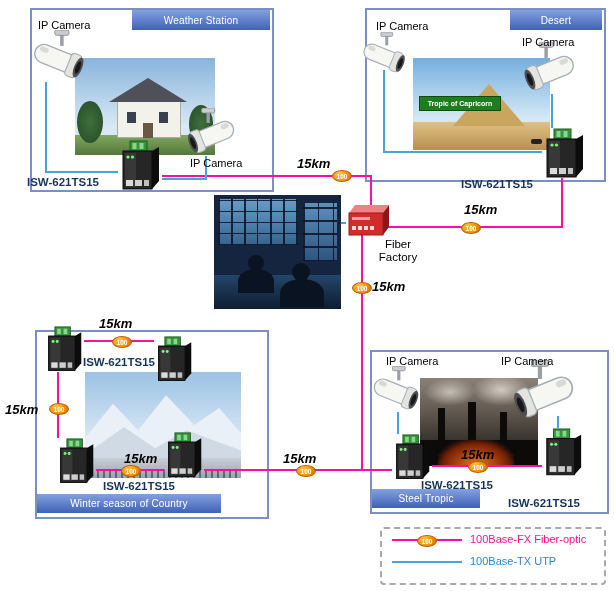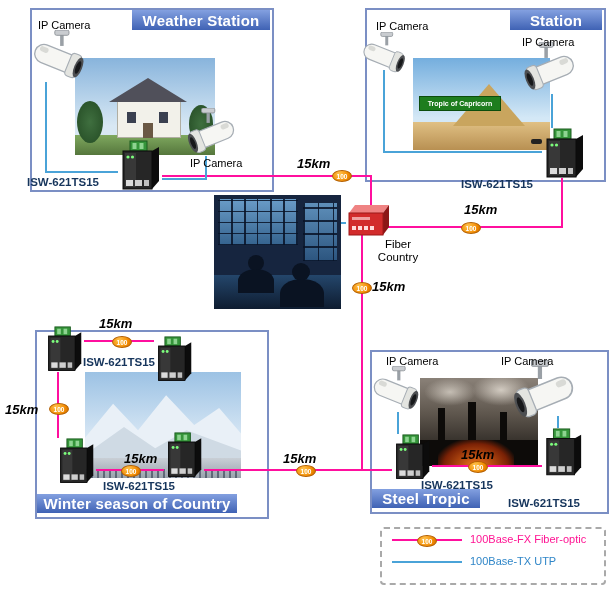--- a/index.html
+++ b/index.html
@@ -1,21 +1,21 @@
 <!DOCTYPE html>
 <html><head>
 <meta charset="utf-8">
 <style>
   html,body { margin:0; padding:0; background:#fff; }
   #page { position:relative; width:614px; height:591px; background:#fff;
           font-family:"Liberation Sans", sans-serif; overflow:hidden; }
   .region { position:absolute; border:2px solid #7b8fc4; z-index:1; }
   .legendbox { position:absolute; border:2px dashed #a9a9a9; border-radius:4px; background:#fff; z-index:5; }
   .hdr { position:absolute; z-index:5; background:linear-gradient(#83a0e0,#3f62b4);
-         color:#fff; font-weight:bold; font-size:15px; display:flex; align-items:center;
+         color:#fff; font-weight:normal; font-size:10px; display:flex; align-items:center;
          justify-content:center; letter-spacing:.2px; }
   .model { position:absolute; z-index:5; color:#16355c; font-weight:bold; font-size:11.5px; white-space:nowrap; }
   .iplabel { position:absolute; z-index:5; color:#000; font-size:11px; white-space:nowrap; }
   .km { position:absolute; z-index:6; color:#000; font-weight:bold; font-style:italic;
         font-size:13px; white-space:nowrap; }
   .badge { position:absolute; z-index:7; width:18px; height:10px; border-radius:50%;
            background:radial-gradient(circle at 35% 30%, #ffc24d, #f28a00 65%, #c96a00);
            border:1px solid #b35f00; color:#fff; font-weight:bold; font-size:6.5px;
            display:flex; align-items:center; justify-content:center; }
   .photo { position:absolute; overflow:hidden; z-index:2; }
@@ -52,22 +52,22 @@
     <polyline points="46,82 46,172 118,172" fill="none" stroke="#4aa3d8" stroke-width="2"></polyline>
     <polyline points="206,156 206,179 162,179" fill="none" stroke="#4aa3d8" stroke-width="2"></polyline>
     <polyline points="384,70 384,152 542,152" fill="none" stroke="#4aa3d8" stroke-width="2"></polyline>
     <polyline points="552,94 552,128" fill="none" stroke="#4aa3d8" stroke-width="2"></polyline>
     <polyline points="341,223 346,223" fill="none" stroke="#4aa3d8" stroke-width="2"></polyline>
     <polyline points="398,412 398,434" fill="none" stroke="#4aa3d8" stroke-width="2"></polyline>
     <polyline points="558,416 558,428" fill="none" stroke="#4aa3d8" stroke-width="2"></polyline>
   </svg>
 
   <div class="hdr" style="left:132px;top:10px;width:138px;height:20px">Weather Station</div>
-  <div class="hdr" style="left:510px;top:10px;width:92px;height:20px">Station</div>
-  <div class="hdr" style="left:37px;top:494px;width:200px;height:19px">Winter season of Country</div>
+  <div class="hdr" style="left:510px;top:10px;width:92px;height:20px">Desert</div>
+  <div class="hdr" style="left:37px;top:494px;width:184px;height:19px">Winter season of Country</div>
   <div class="hdr" style="left:372px;top:489px;width:108px;height:19px">Steel Tropic</div>
 
   <div class="photo" style="left:75px;top:58px;width:140px;height:97px">
     <div style="inset:0;background:linear-gradient(#88b4dc,#d8e8f4 70%)"></div>
     <div style="left:0;right:0;bottom:0;height:20px;background:linear-gradient(#7fa85f,#55763c)"></div>
     <div style="left:2px;bottom:12px;width:26px;height:42px;border-radius:50%;background:radial-gradient(#3f6f3f,#234a23)"></div>
     <div style="right:2px;bottom:12px;width:24px;height:38px;border-radius:50%;background:radial-gradient(#3f6f3f,#234a23)"></div>
     <div style="left:42px;bottom:17px;width:62px;height:36px;background:#f2f1ea;border:1px solid #b0aea2"></div>
     <div style="left:34px;bottom:53px;width:0;height:0;border-left:39px solid transparent;border-right:39px solid transparent;border-bottom:24px solid #50505a"></div>
     <div style="left:52px;bottom:32px;width:9px;height:11px;background:#3a4050"></div>
@@ -290,21 +290,21 @@
     <polygon points="39,9 45,1 45,23 39,31" fill="#8c1616"></polygon>
     <rect x="5" y="9" width="34" height="22" fill="#d22b2b" stroke="#9c1818"></rect>
     <rect x="8" y="13" width="18" height="3" fill="#f0a0a0"></rect>
     <g fill="#ffd9d9">
         <rect x="8" y="22" width="4" height="4"></rect>
         <rect x="14" y="22" width="4" height="4"></rect>
         <rect x="20" y="22" width="4" height="4"></rect>
         <rect x="26" y="22" width="4" height="4"></rect>
       </g>
   </svg>
-  <div class="fslabel" style="left:374px;top:238px;width:48px">Fiber Country</div>
+  <div class="fslabel" style="left:374px;top:238px;width:48px">Fiber Factory</div>
 
   <div class="iplabel" style="left:38px;top:19px">IP Camera</div>
   <div class="iplabel" style="left:190px;top:157px">IP Camera</div>
   <div class="iplabel" style="left:376px;top:20px">IP Camera</div>
   <div class="iplabel" style="left:522px;top:36px">IP Camera</div>
   <div class="iplabel" style="left:386px;top:355px">IP Camera</div>
   <div class="iplabel" style="left:501px;top:355px">IP Camera</div>
 
   <div class="model" style="left:27px;top:176px">ISW-621TS15</div>
   <div class="model" style="left:461px;top:178px">ISW-621TS15</div>

